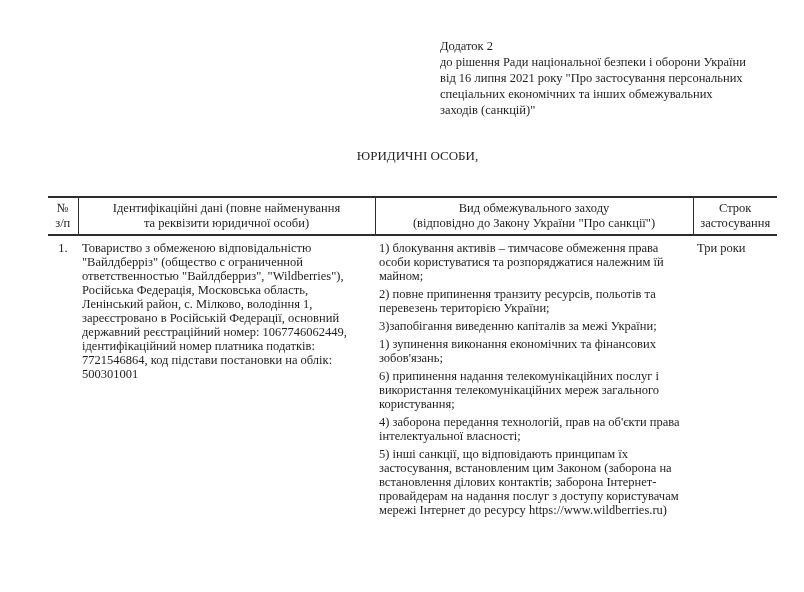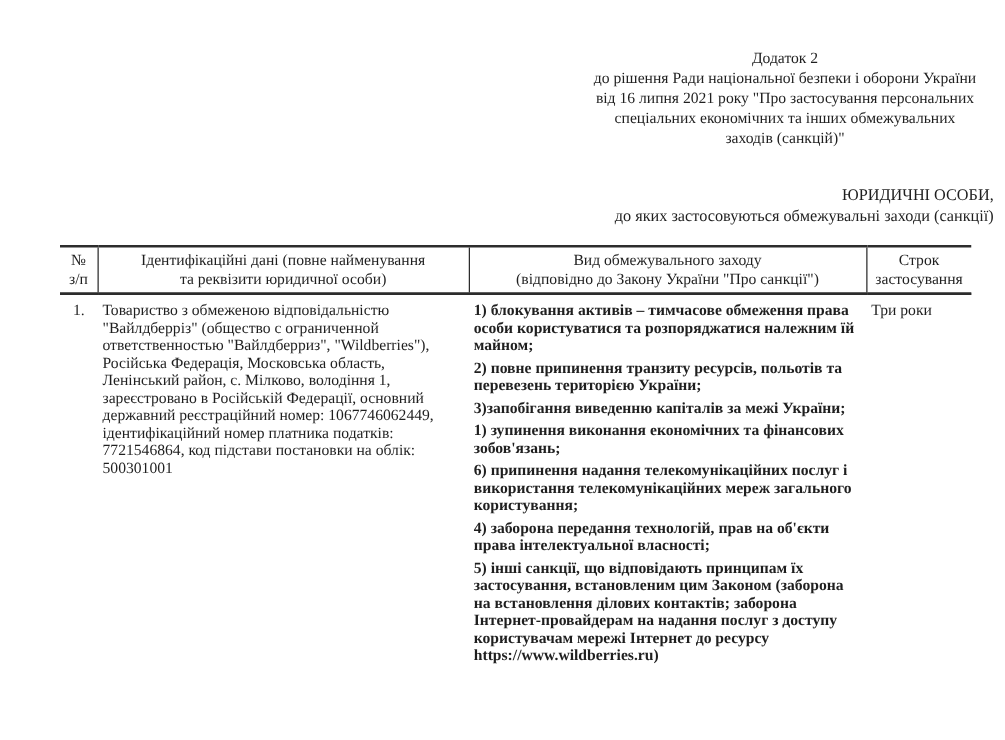--- a/index.html
+++ b/index.html
@@ -10,30 +10,30 @@
   }
   .page {
     position: relative;
     width: 804px; height: 592px;
     background: #ffffff;
     color: #1f1f1f;
     overflow: hidden;
   }
   .appendix-note {
     position: absolute;
-    top: 38px; left: 460px; width: 336px;
-    text-align: center;
+    top: 38px; left: 440px; width: 336px;
+    text-align: left;
     font-size: 12.5px;
     line-height: 16px;
     white-space: pre-line;
   }
   .doc-title {
     position: absolute;
     top: 147px; left: 40px; width: 755px;
-    text-align: right;
+    text-align: center;
     font-size: 13px;
     line-height: 17px;
   }
   table.sanctions-table {
     position: absolute;
     top: 196px; left: 48px;
     width: 729px;
     border-collapse: collapse;
     table-layout: fixed;
   }
@@ -62,37 +62,35 @@
   }
   .sanctions-table tbody td.num-cell {
     text-align: center;
     padding-left: 0; padding-right: 0;
   }
   .sanctions-table tbody td.term-cell {
     text-align: left;
   }
   .measures-cell p {
     margin: 0 0 4px 0;
-    font-weight: bold;
   }
 </style>
 </head>
 <body>
 
 <div class="page">
 
   <div class="appendix-note">Додаток 2
 до рішення Ради національної безпеки і оборони України
 від 16 липня 2021 року "Про застосування персональних
 спеціальних економічних та інших обмежувальних
 заходів (санкцій)"</div>
 
   <div class="doc-title">
     <div>ЮРИДИЧНІ ОСОБИ,</div>
-    <div>до яких застосовуються обмежувальні заходи (санкції)</div>
   </div>
 
   <table class="sanctions-table">
     <colgroup>
       <col class="c1">
         <col class="c2">
         <col class="c3">
         <col class="c4">
     </colgroup>
     <thead>

